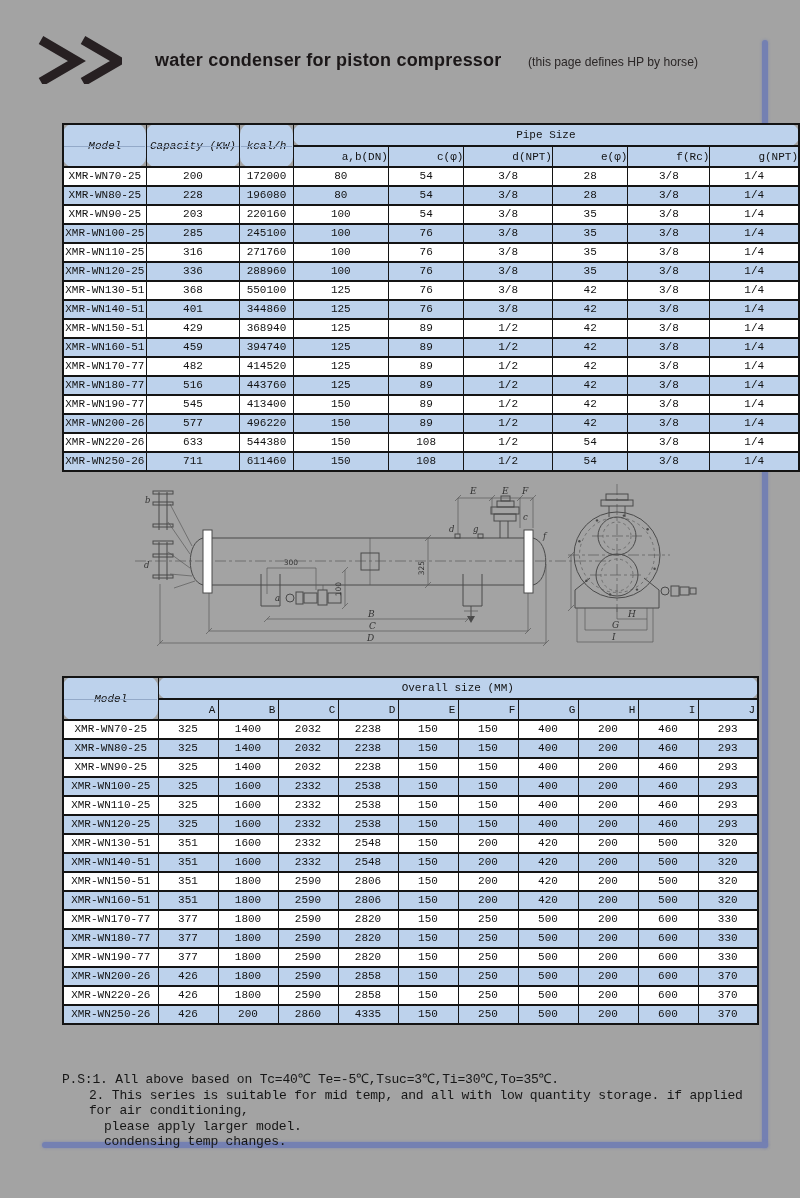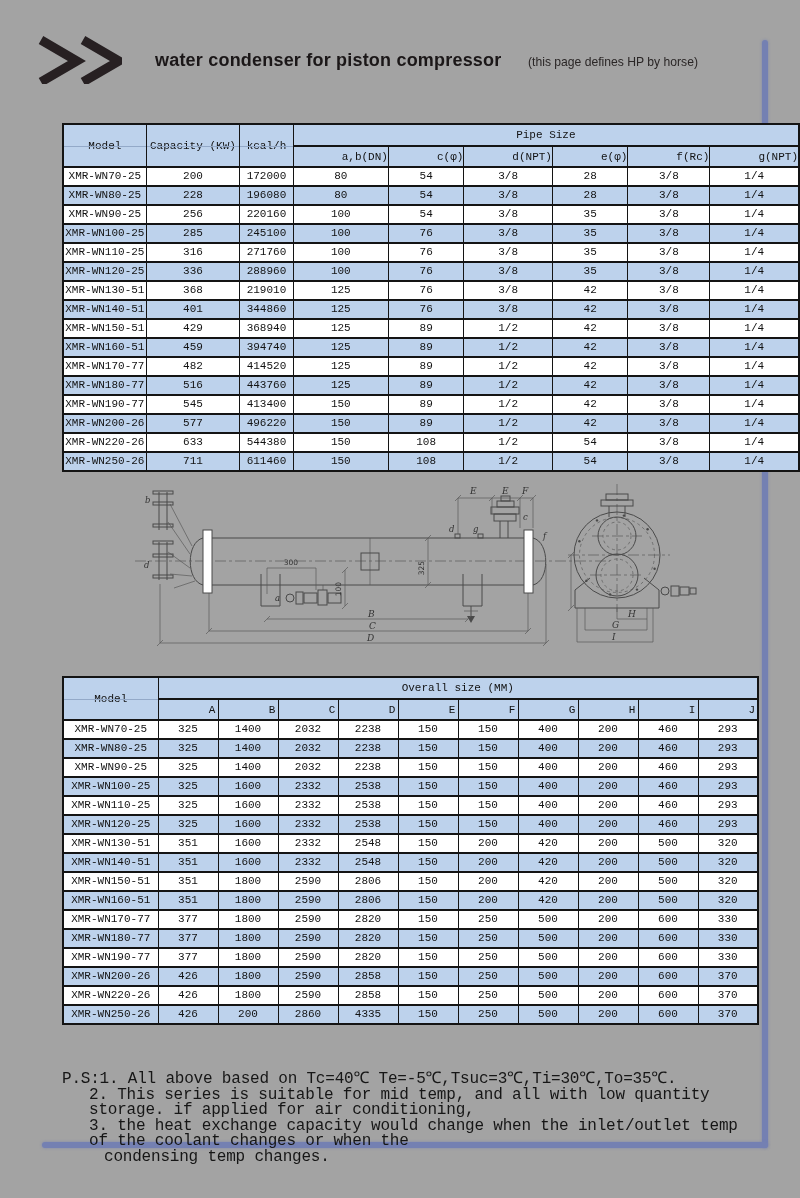--- a/index.html
+++ b/index.html
@@ -18,40 +18,40 @@
   
   table{position:absolute;left:62px;border-collapse:collapse;table-layout:fixed;
         font-family:"Liberation Mono",monospace;font-size:11px;color:#121212;
         border:2px solid #141414;}
   .t1{top:123px;}
   .t2{top:676px;}
   th,td{border-left:1px solid #141414;border-right:1px solid #141414;
         border-top:2px solid #141414;border-bottom:2px solid #141414;
         text-align:center;padding:0;font-weight:normal;white-space:nowrap;overflow:hidden;}
   thead th{background:var(--table-blue,#bdd2ec);}
-  thead tr:first-child th{height:20px;}
+  thead tr:first-child th{height:20px;border-radius:10px;}
   thead tr:last-child th{height:19px;padding-left:48px;}
   tbody td{height:17px;line-height:17px;background:#ffffff;}
   tbody tr:nth-child(even) td{background:var(--table-blue,#bdd2ec);}
-  th.split{position:relative;}
+  th.split{position:relative;font-style:italic;}
   th.split::after{content:"";position:absolute;left:0;right:0;top:50%;border-top:1px solid #93a9c8;}
   
   .diagram{position:absolute;left:40px;top:478px;}
   .diagram .ln{stroke:#4a4a4a;stroke-width:1;fill:none;}
   .diagram .thin{stroke:#5a5a5a;stroke-width:.7;fill:none;}
   .diagram .cl{stroke:#5a5a5a;stroke-width:.7;fill:none;stroke-dasharray:11 3 3 3;}
   .diagram .dash{stroke:#5a5a5a;stroke-width:.7;fill:none;stroke-dasharray:3 3;}
   .diagram .wfill{fill:#ffffff;stroke:#4a4a4a;stroke-width:1;}
   .diagram text{fill:#333;stroke:none;}
   .diagram .dimL{font-family:"DejaVu Serif",serif;font-style:italic;font-size:9px;}
   .diagram .dimN{font-family:"DejaVu Sans",sans-serif;font-size:7.5px;}
   .diagram .noz{font-family:"DejaVu Serif",serif;font-style:italic;font-size:8.5px;}
   
   .notes{position:absolute;left:62px;top:1072px;width:700px;
-         font-family:"Liberation Mono",monospace;font-size:16px;line-height:15.5px;
+         font-family:"Liberation Mono",monospace;font-size:13px;line-height:15.5px;
          letter-spacing:-.2px;color:#161616;}
   .ind0{padding-left:0;}
   .ind1{padding-left:27px;}
   .ind2{padding-left:42px;}
 </style>
 </head>
 <body>
 
 <div class="page">
 
@@ -111,21 +111,21 @@
           <td>196080</td>
           <td>80</td>
           <td>54</td>
           <td>3/8</td>
           <td>28</td>
           <td>3/8</td>
           <td>1/4</td>
         </tr>
         <tr>
           <td>XMR-WN90-25</td>
-          <td>256</td>
+          <td>203</td>
           <td>220160</td>
           <td>100</td>
           <td>54</td>
           <td>3/8</td>
           <td>35</td>
           <td>3/8</td>
           <td>1/4</td>
         </tr>
         <tr>
           <td>XMR-WN100-25</td>
@@ -156,21 +156,21 @@
           <td>100</td>
           <td>76</td>
           <td>3/8</td>
           <td>35</td>
           <td>3/8</td>
           <td>1/4</td>
         </tr>
         <tr>
           <td>XMR-WN130-51</td>
           <td>368</td>
-          <td>219010</td>
+          <td>550100</td>
           <td>125</td>
           <td>76</td>
           <td>3/8</td>
           <td>42</td>
           <td>3/8</td>
           <td>1/4</td>
         </tr>
         <tr>
           <td>XMR-WN140-51</td>
           <td>401</td>
@@ -673,17 +673,17 @@
           <td>200</td>
           <td>600</td>
           <td>370</td>
         </tr>
       </tbody>
   </table>
 
   <div class="notes">
     <div class="ind0">P.S:1. All above based on Tc=40℃ Te=-5℃,Tsuc=3℃,Ti=30℃,To=35℃.</div>
     <div class="ind1">2. This series is suitable for mid temp, and all with low quantity storage. if applied for air conditioning,</div>
-    <div class="ind1">3. the heat exchange capacity would change when the inlet/outlet temp of the coolant changes or when the</div>
+    <div class="ind2">please apply larger model.</div>
     <div class="ind2">condensing temp changes.</div>
   </div>
 
 </div>
 
 </body></html>

